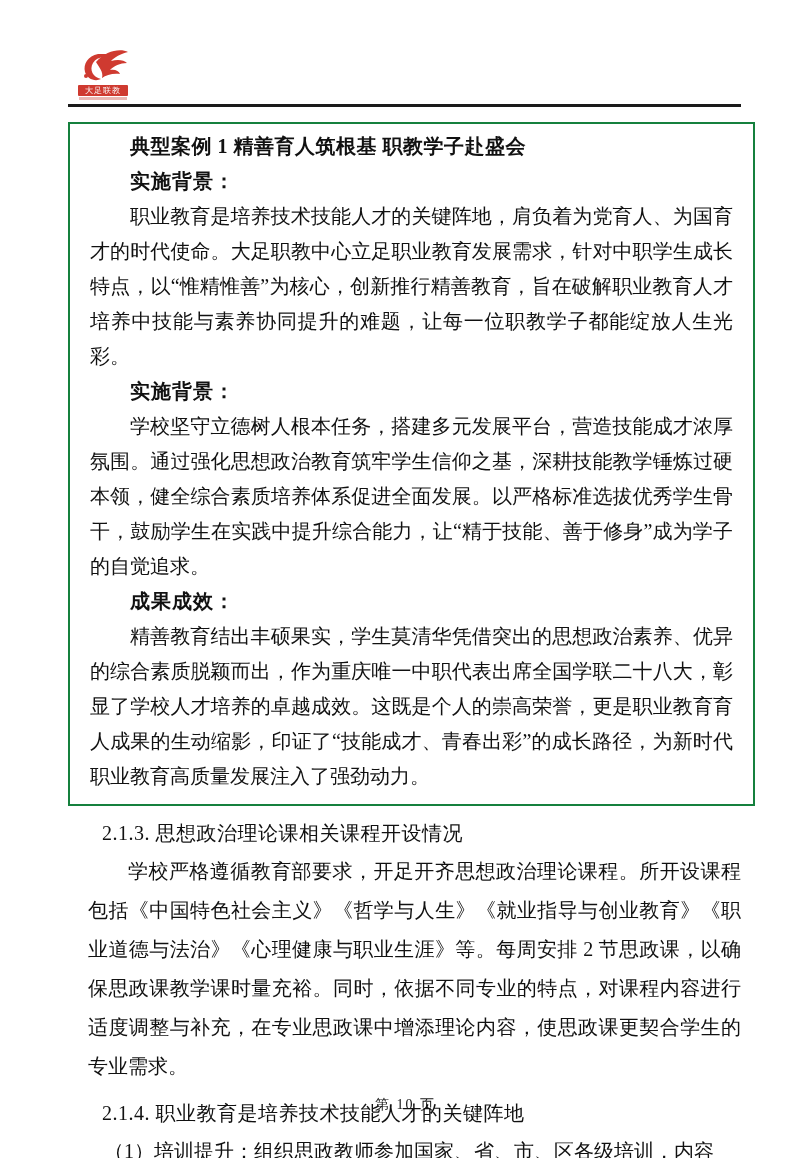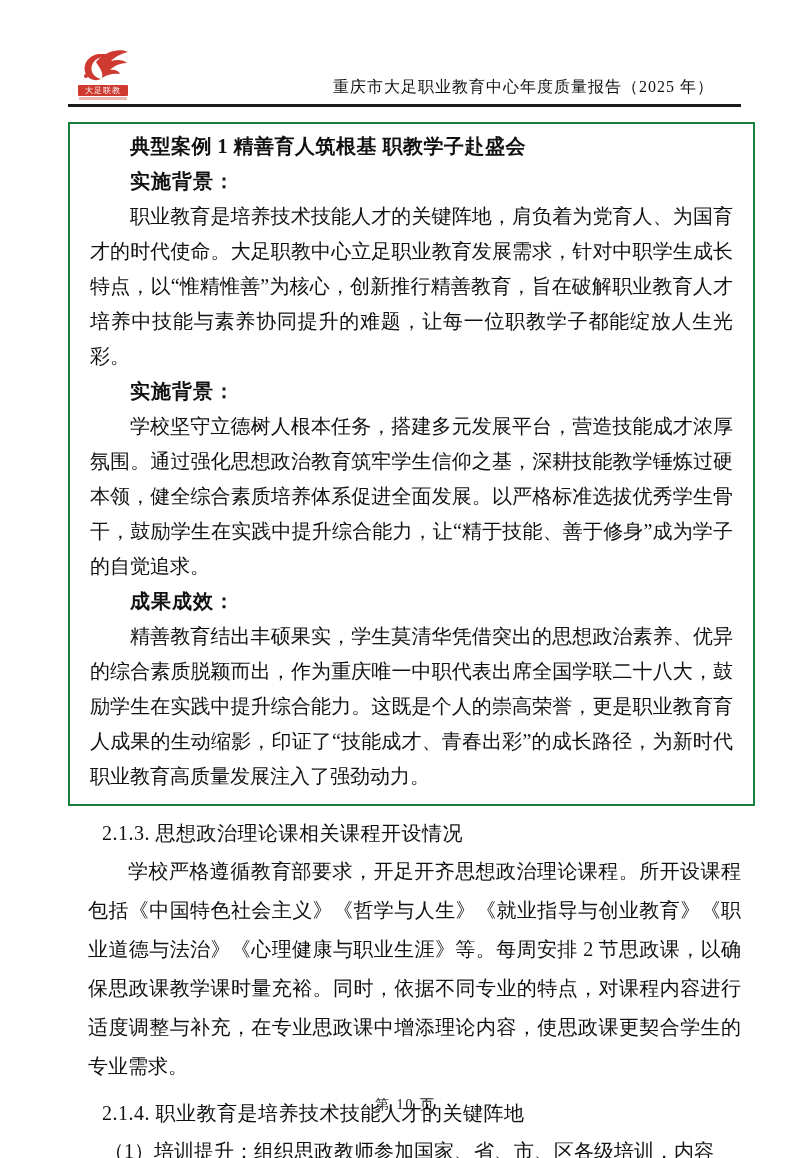--- a/index.html
+++ b/index.html
@@ -116,36 +116,35 @@
   <div class="header">
     <div class="logo">
       <svg width="54" height="36" viewBox="0 0 54 36">
         <path fill="#cf3a30" d="M22 6 C 12 8, 7 16, 9 24 C 11 31, 19 34, 25 31 C 17 29, 13 22, 17 15 C 20 10, 26 8, 31 10 L 30 6 Z"></path>
         <path fill="#cf3a30" d="M20 14 C 30 2, 45 0, 52 4 C 44 6, 39 9, 35 13 C 42 11, 48 12, 51 15 C 44 15, 38 18, 34 22 C 39 21, 43 23, 44 26 C 37 25, 30 27, 26 30 C 28 24, 22 18, 20 14 Z"></path>
         <circle fill="#cf3a30" cx="10" cy="28" r="2"></circle>
       </svg>
       <div class="logo-badge">大足联教</div>
       <div class="logo-subline"></div>
     </div>
-    <div class="header-title">重庆市大足职业教育中心年度质量报告（2025 年）</div>
   </div>
 
   <div class="header-rule"></div>
 
   <div class="case-box">
     <p class="box-title">典型案例 1 精善育人筑根基 职教学子赴盛会</p>
 
     <p class="sub-heading">实施背景：</p>
     <p class="body-text">职业教育是培养技术技能人才的关键阵地，肩负着为党育人、为国育才的时代使命。大足职教中心立足职业教育发展需求，针对中职学生成长特点，以“惟精惟善”为核心，创新推行精善教育，旨在破解职业教育人才培养中技能与素养协同提升的难题，让每一位职教学子都能绽放人生光彩。</p>
 
     <p class="sub-heading">实施背景：</p>
     <p class="body-text">学校坚守立德树人根本任务，搭建多元发展平台，营造技能成才浓厚氛围。通过强化思想政治教育筑牢学生信仰之基，深耕技能教学锤炼过硬本领，健全综合素质培养体系促进全面发展。以严格标准选拔优秀学生骨干，鼓励学生在实践中提升综合能力，让“精于技能、善于修身”成为学子的自觉追求。</p>
 
     <p class="sub-heading">成果成效：</p>
-    <p class="body-text">精善教育结出丰硕果实，学生莫清华凭借突出的思想政治素养、优异的综合素质脱颖而出，作为重庆唯一中职代表出席全国学联二十八大，鼓励学生在实践中提升综合能力。这既是个人的崇高荣誉，更是职业教育育人成果的生动缩影，印证了“技能成才、青春出彩”的成长路径，为新时代职业教育高质量发展注入了强劲动力。</p>
+    <p class="body-text">精善教育结出丰硕果实，学生莫清华凭借突出的思想政治素养、优异的综合素质脱颖而出，作为重庆唯一中职代表出席全国学联二十八大，彰显了学校人才培养的卓越成效。这既是个人的崇高荣誉，更是职业教育育人成果的生动缩影，印证了“技能成才、青春出彩”的成长路径，为新时代职业教育高质量发展注入了强劲动力。</p>
   </div>
 
   <h3 class="section-heading">2.1.3. 思想政治理论课相关课程开设情况</h3>
   <p class="section-body">学校严格遵循教育部要求，开足开齐思想政治理论课程。所开设课程包括《中国特色社会主义》《哲学与人生》《就业指导与创业教育》《职业道德与法治》《心理健康与职业生涯》等。每周安排 2 节思政课，以确保思政课教学课时量充裕。同时，依据不同专业的特点，对课程内容进行适度调整与补充，在专业思政课中增添理论内容，使思政课更契合学生的专业需求。</p>
 
   <h3 class="section-heading">2.1.4. 职业教育是培养技术技能人才的关键阵地</h3>
   <p class="section-body single-line">（1）培训提升：组织思政教师参加国家、省、市、区各级培训，内容</p>
 
   <div class="footer">第 10 页</div>
 

